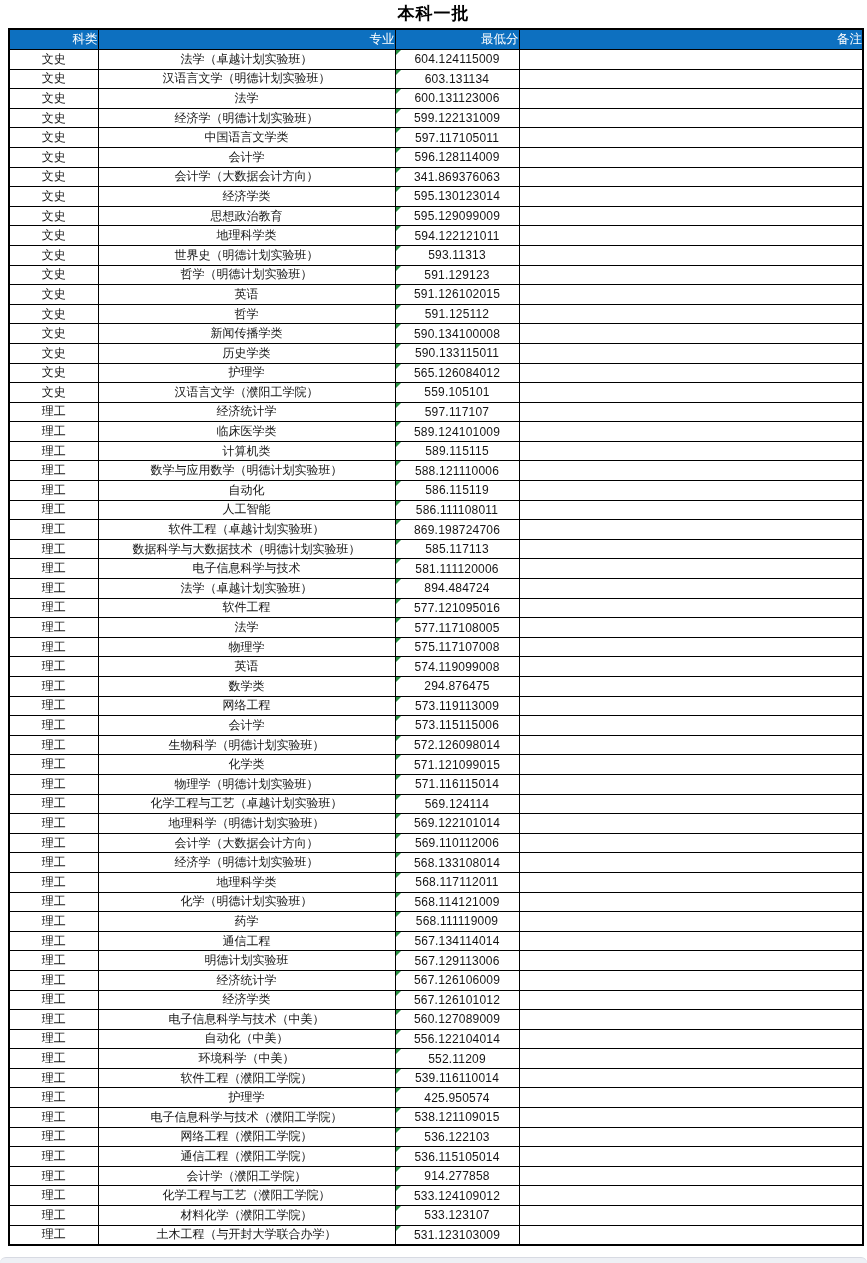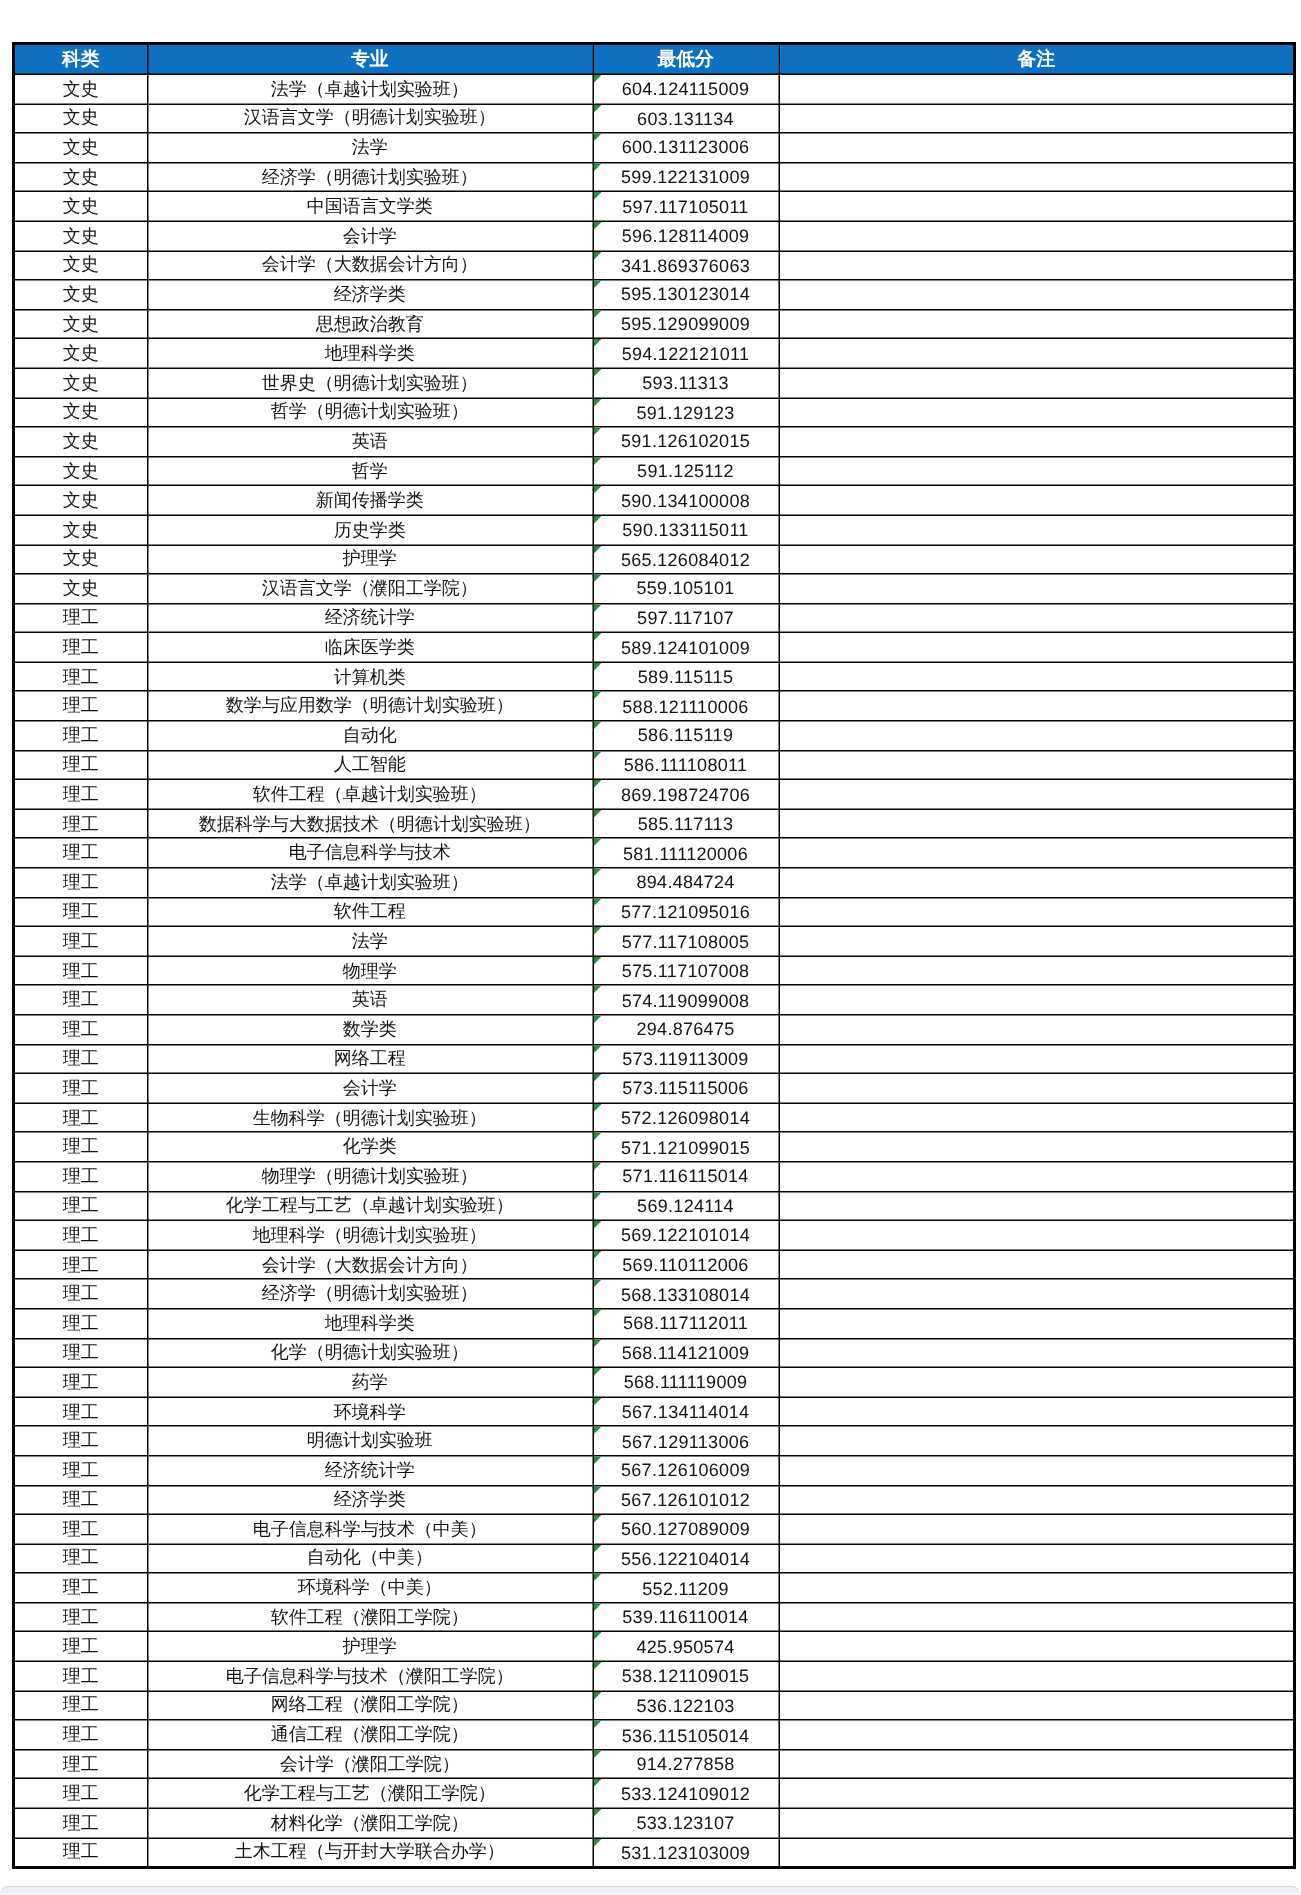--- a/index.html
+++ b/index.html
@@ -31,26 +31,26 @@
     left: 8px;
     top: 28px;
     width: 854px;
     border-collapse: collapse;
     table-layout: fixed;
     border: 2px solid var(--border, #000);
   }
   table.score-table th {
     background: var(--header-bg, #0d70c0);
     color: var(--header-fg, #fff);
-    font-weight: bold;
+    font-weight: normal;
     font-size: 12.5px;
     height: 19px;
     border: 1px solid var(--border, #000);
     padding: 0;
-    text-align: center;
+    text-align: right;
   }
   table.score-table td {
     border: 1px solid var(--border, #000);
     height: 18.6px;
     text-align: center;
     vertical-align: middle;
     font-size: 12px;
     color: #141414;
     padding: 0 2px;
     position: relative;
@@ -79,20 +79,21 @@
     background: #eef0f5;
     border-top: 1px solid #d7dae2;
     border-radius: 8px 8px 0 0;
   }
 </style>
 </head>
 <body>
 
 <div class="screen">
 
+  <div class="page-title">本科一批</div>
 
   <table class="score-table">
     <colgroup>
       <col style="width:89px">
       <col style="width:297px">
       <col style="width:124px">
       <col style="width:344px">
     </colgroup>
     <thead>
       <tr>
@@ -368,21 +369,21 @@
           <td></td>
         </tr>
         <tr>
           <td>理工</td>
           <td>药学</td>
           <td class="score-cell"><span class="tri"></span><span>568.111119009</span></td>
           <td></td>
         </tr>
         <tr>
           <td>理工</td>
-          <td>环境科学</td>
+          <td>通信工程</td>
           <td class="score-cell"><span class="tri"></span><span>567.134114014</span></td>
           <td></td>
         </tr>
         <tr>
           <td>理工</td>
           <td>明德计划实验班</td>
           <td class="score-cell"><span class="tri"></span><span>567.129113006</span></td>
           <td></td>
         </tr>
         <tr>

